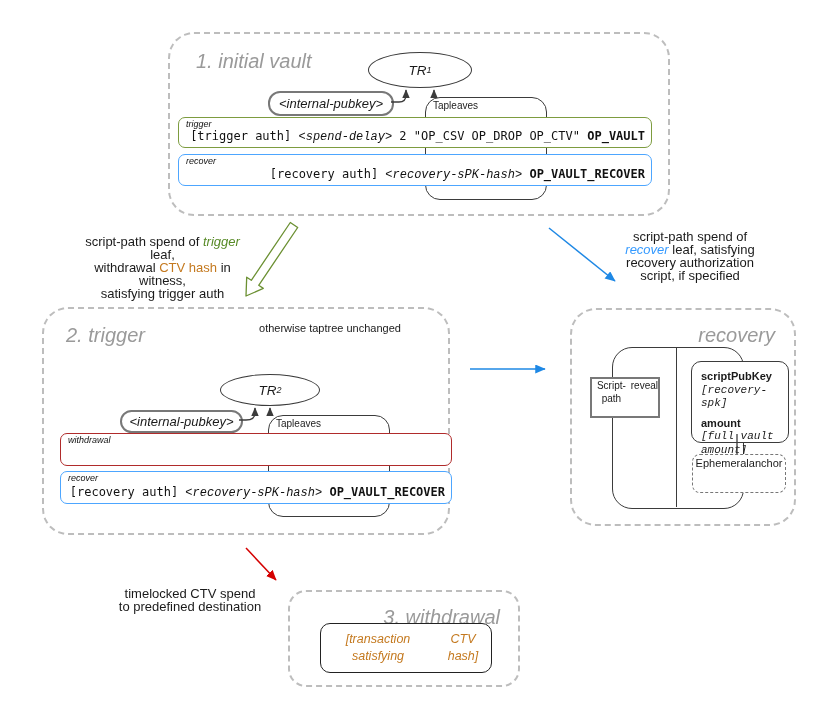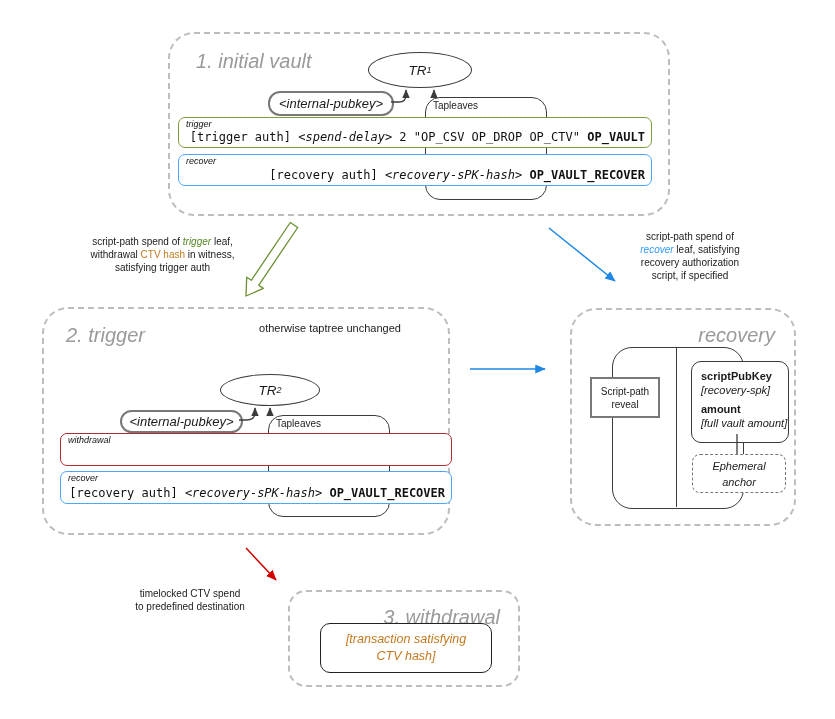--- a/index.html
+++ b/index.html
@@ -9,33 +9,33 @@
   .dashed-box{border:2px dashed #bdbdbd;border-radius:26px;background:transparent;}
   .sec-title{font-style:italic;color:#9a9a9a;font-size:20px;white-space:nowrap;margin-top:12px;}
   .ellipse{border:1.4px solid #3b3b3b;border-radius:50%;background:#fff;display:flex;align-items:center;justify-content:center;font-size:13.5px;z-index:3;font-style:italic;}
   .ellipse sub{font-size:9px;}
   .pill{border:2px solid #787878;border-radius:12px;background:#fff;display:flex;align-items:center;justify-content:center;font-style:italic;font-size:13px;z-index:3;white-space:nowrap;}
   .tapleaves{border:1.4px solid #3b3b3b;border-radius:15px;background:transparent;z-index:1;}
   .tap-label{font-size:10px;color:#222;z-index:1;white-space:nowrap;}
   .leaf{border-radius:7px;background:#fff;z-index:2;}
   .leaf-label{position:absolute;top:1px;left:7px;font-size:9px;font-style:italic;color:#111;}
   .leaf-line{position:absolute;right:6px;bottom:3px;font-family:"DejaVu Sans Mono",monospace;font-size:12px;white-space:pre;color:#111;}
-  .it{font-style:italic;}
+  .it{font-style:italic;font-family:Liberation Mono, monospace;}
   .b{font-weight:bold;}
   .note{font-size:11px;line-height:12.5px;text-align:center;color:#1a1a1a;}
-  .ann{font-size:10px;line-height:13px;text-align:center;color:#1a1a1a;}
+  .ann{font-size:13px;line-height:13px;text-align:center;color:#1a1a1a;}
   .green-t{color:#578a26;font-style:italic;}
   .orange-t{color:#c4791f;}
   .blue-t{color:#3399ff;font-style:italic;}
   .tx-shape{border:1.4px solid #3b3b3b;border-radius:20px;background:#fff;z-index:1;}
   .tx-divider{border-left:1.4px solid #3b3b3b;z-index:1;}
-  .spr-box{border:2px solid #787878;background:#fff;font-size:10px;line-height:13px;text-align:center;display:flex;flex-direction:column;justify-content:center;z-index:2;}
+  .spr-box{border:2px solid #787878;background:#fff;font-size:10px;line-height:13px;text-align:center;display:flex;flex-direction:row;justify-content:center;z-index:2;}
   .out-box{border:1.4px solid #3b3b3b;border-radius:10px;background:#fff;font-size:11px;line-height:13.5px;padding:8px 0 0 9px;z-index:2;}
-  .anchor-box{border:1.4px dashed #777;border-radius:8px;background:#fff;font-style:italic;font-size:11px;line-height:16px;display:flex;flex-direction:column;align-items:center;justify-content:center;z-index:2;}
-  .wd-box{border:1.4px solid #222;border-radius:10px;background:#fff;color:#c4791f;font-style:italic;font-size:12.5px;line-height:17px;display:flex;flex-direction:column;align-items:center;justify-content:center;text-align:center;}
+  .anchor-box{border:1.4px dashed #777;border-radius:8px;background:#fff;font-size:11px;line-height:16px;display:flex;flex-direction:row;align-items:flex-start;justify-content:center;z-index:2;}
+  .wd-box{border:1.4px solid #222;border-radius:10px;background:#fff;color:#c4791f;font-style:italic;font-size:12.5px;line-height:17px;display:flex;flex-direction:row;align-items:center;justify-content:center;text-align:center;}
   svg.overlay{position:absolute;left:0;top:0;z-index:6;pointer-events:none;}
 </style>
 </head>
 <body>
 
 <div class="canvas">
 
   <div>
     <div class="abs dashed-box" style="left:168px;top:32px;width:498px;height:180px;"></div>
     <div class="abs sec-title" style="left:196px;top:38px;">1. initial vault</div>

